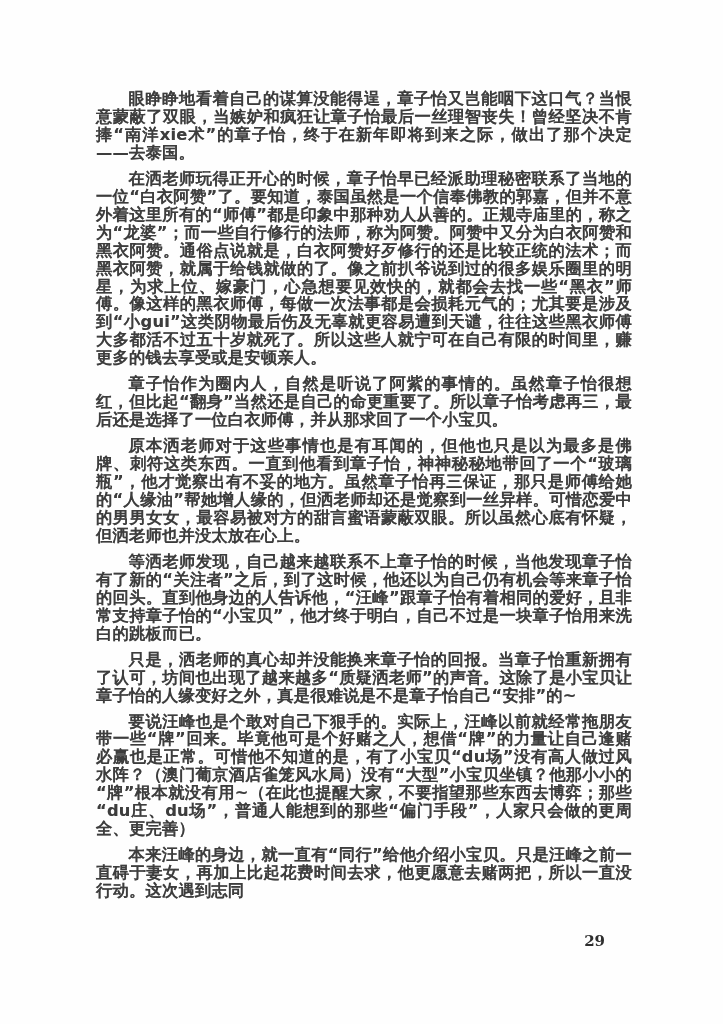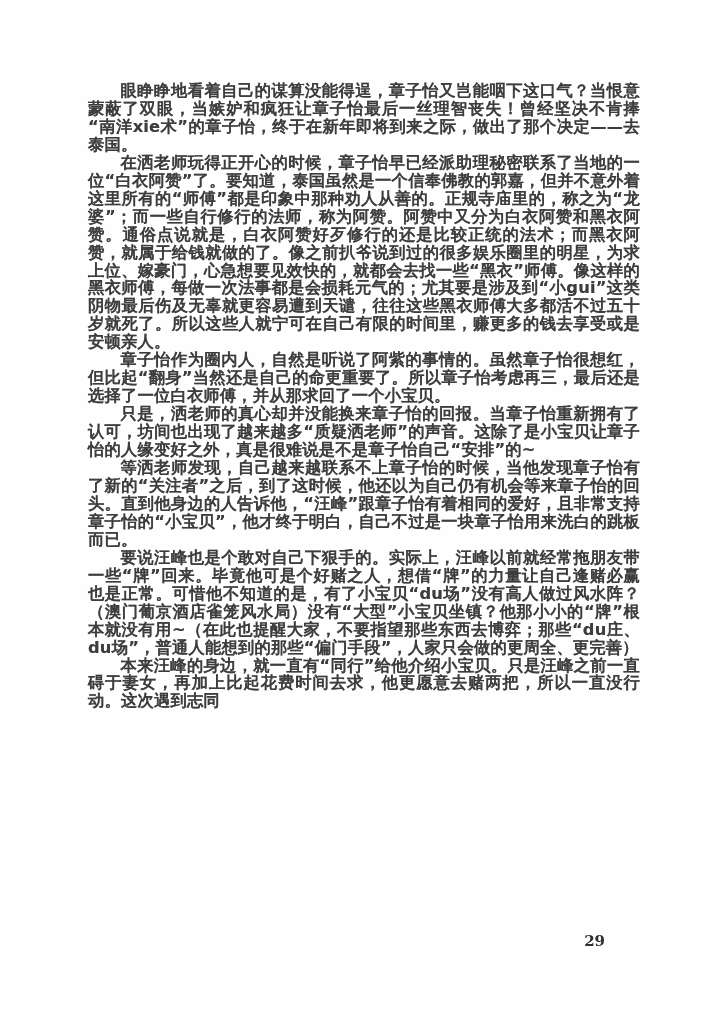--- a/index.html
+++ b/index.html
@@ -24,21 +24,21 @@
     color: #3d3d3d;
     font-size: 16.3px;
     line-height: 17.95px;
     font-weight: 600;
     text-align: justify;
     text-justify: inter-character;
     letter-spacing: 0.2px;
     text-shadow: 0 0 0.5px rgba(70,70,70,0.55);
   }
   .text-block p {
-    margin: 0;
+    margin: 8px;
     padding: 0;
     text-indent: 2em;
     word-break: break-all;
   }
   .page-number {
     position: absolute;
     top: 932px;
     right: 118px;
     font-family: "DejaVu Serif", "Liberation Serif", serif;
     font-size: 15px;
@@ -47,19 +47,20 @@
   }
 </style>
 </head>
 <body>
 
 <div class="page">
   <div class="text-block" id="text-block">
       <p>眼睁睁地看着自己的谋算没能得逞，章子怡又岂能咽下这口气？当恨意蒙蔽了双眼，当嫉妒和疯狂让章子怡最后一丝理智丧失！曾经坚决不肯捧“南洋xie术”的章子怡，终于在新年即将到来之际，做出了那个决定——去泰国。</p>
       <p>在洒老师玩得正开心的时候，章子怡早已经派助理秘密联系了当地的一位“白衣阿赞”了。要知道，泰国虽然是一个信奉佛教的郭嘉，但并不意外着这里所有的“师傅”都是印象中那种劝人从善的。正规寺庙里的，称之为“龙婆”；而一些自行修行的法师，称为阿赞。阿赞中又分为白衣阿赞和黑衣阿赞。通俗点说就是，白衣阿赞好歹修行的还是比较正统的法术；而黑衣阿赞，就属于给钱就做的了。像之前扒爷说到过的很多娱乐圈里的明星，为求上位、嫁豪门，心急想要见效快的，就都会去找一些“黑衣”师傅。像这样的黑衣师傅，每做一次法事都是会损耗元气的；尤其要是涉及到“小gui”这类阴物最后伤及无辜就更容易遭到天谴，往往这些黑衣师傅大多都活不过五十岁就死了。所以这些人就宁可在自己有限的时间里，赚更多的钱去享受或是安顿亲人。</p>
       <p>章子怡作为圈内人，自然是听说了阿紫的事情的。虽然章子怡很想红，但比起“翻身”当然还是自己的命更重要了。所以章子怡考虑再三，最后还是选择了一位白衣师傅，并从那求回了一个小宝贝。</p>
+      <p>原本洒老师对于这些事情也是有耳闻的，但他也只是以为最多是佛牌、刺符这类东西。一直到他看到章子怡，神神秘秘地带回了一个“玻璃瓶”，他才觉察出有不妥的地方。虽然章子怡再三保证，那只是师傅给她的“人缘油”帮她增人缘的，但洒老师却还是觉察到一丝异样。可惜恋爱中的男男女女，最容易被对方的甜言蜜语蒙蔽双眼。所以虽然心底有怀疑，但洒老师也并没太放在心上。</p>
+      <p>等洒老师发现，自己越来越联系不上章子怡的时候，当他发现章子怡有了新的“关注者”之后，到了这时候，他还以为自己仍有机会等来章子怡的回头。直到他身边的人告诉他，“汪峰”跟章子怡有着相同的爱好，且非常支持章子怡的“小宝贝”，他才终于明白，自己不过是一块章子怡用来洗白的跳板而已。</p>
       <p>只是，洒老师的真心却并没能换来章子怡的回报。当章子怡重新拥有了认可，坊间也出现了越来越多“质疑洒老师”的声音。这除了是小宝贝让章子怡的人缘变好之外，真是很难说是不是章子怡自己“安排”的~</p>
-      <p>等洒老师发现，自己越来越联系不上章子怡的时候，当他发现章子怡有了新的“关注者”之后，到了这时候，他还以为自己仍有机会等来章子怡的回头。直到他身边的人告诉他，“汪峰”跟章子怡有着相同的爱好，且非常支持章子怡的“小宝贝”，他才终于明白，自己不过是一块章子怡用来洗白的跳板而已。</p>
       <p>要说汪峰也是个敢对自己下狠手的。实际上，汪峰以前就经常拖朋友带一些“牌”回来。毕竟他可是个好赌之人，想借“牌”的力量让自己逢赌必赢也是正常。可惜他不知道的是，有了小宝贝“du场”没有高人做过风水阵？（澳门葡京酒店雀笼风水局）没有“大型”小宝贝坐镇？他那小小的“牌”根本就没有用~（在此也提醒大家，不要指望那些东西去博弈；那些“du庄、du场”，普通人能想到的那些“偏门手段”，人家只会做的更周全、更完善）</p>
       <p>本来汪峰的身边，就一直有“同行”给他介绍小宝贝。只是汪峰之前一直碍于妻女，再加上比起花费时间去求，他更愿意去赌两把，所以一直没行动。这次遇到志同</p>
     </div>
   <div class="page-number">29</div>
 </div>
 
 </body></html>

